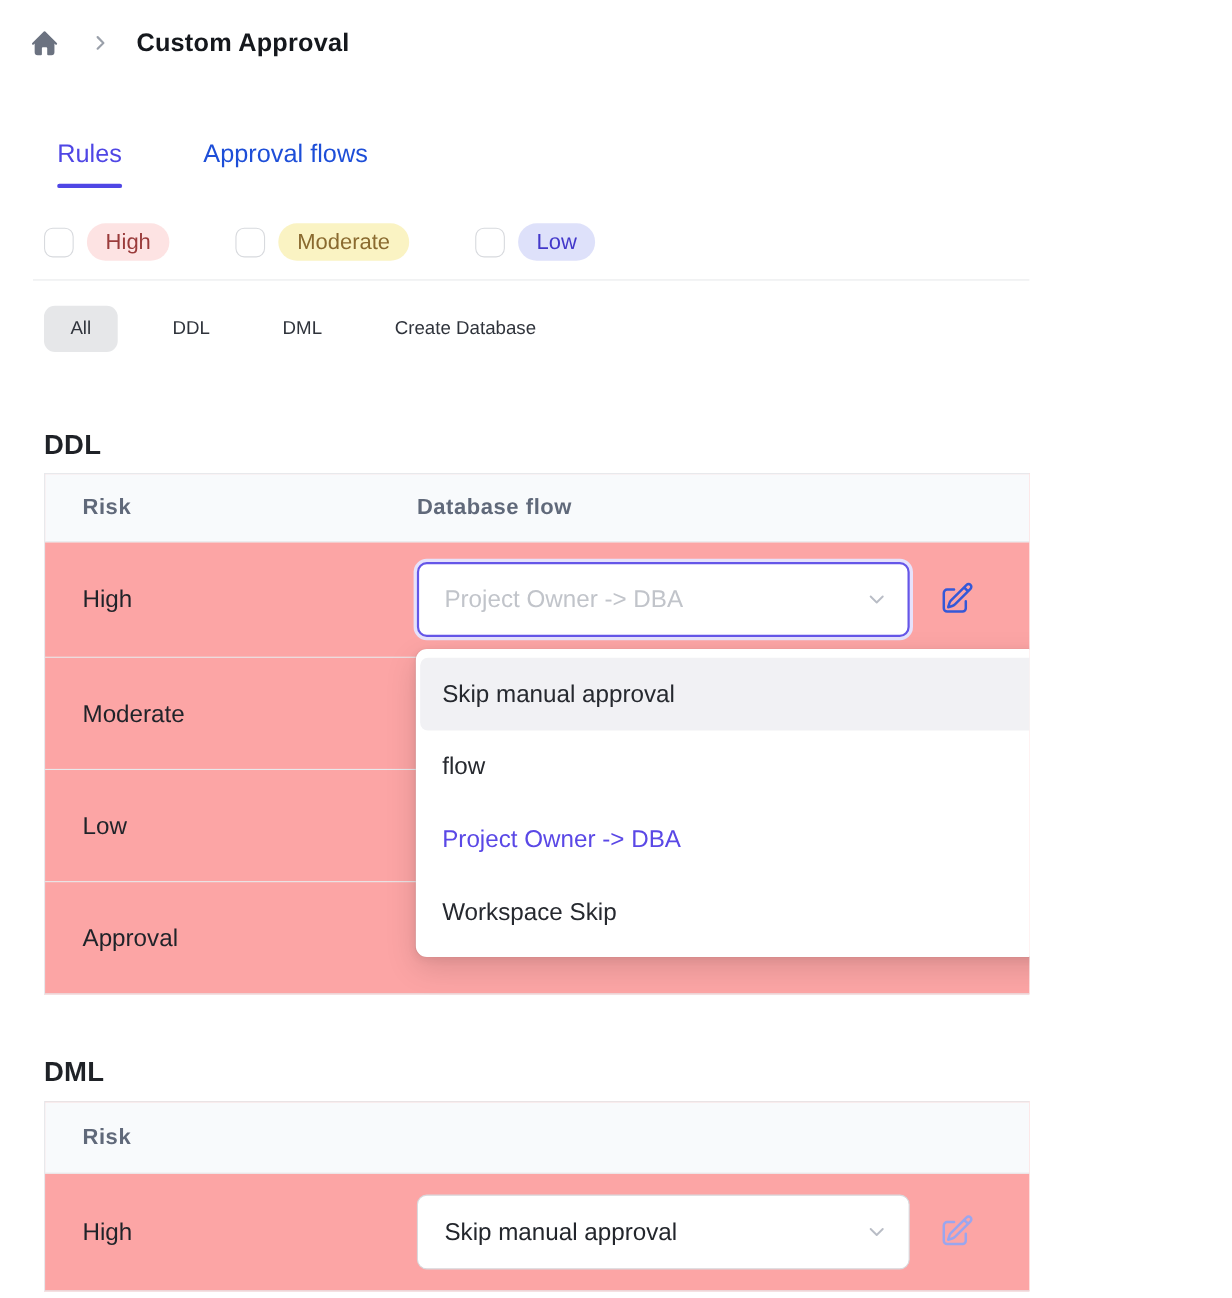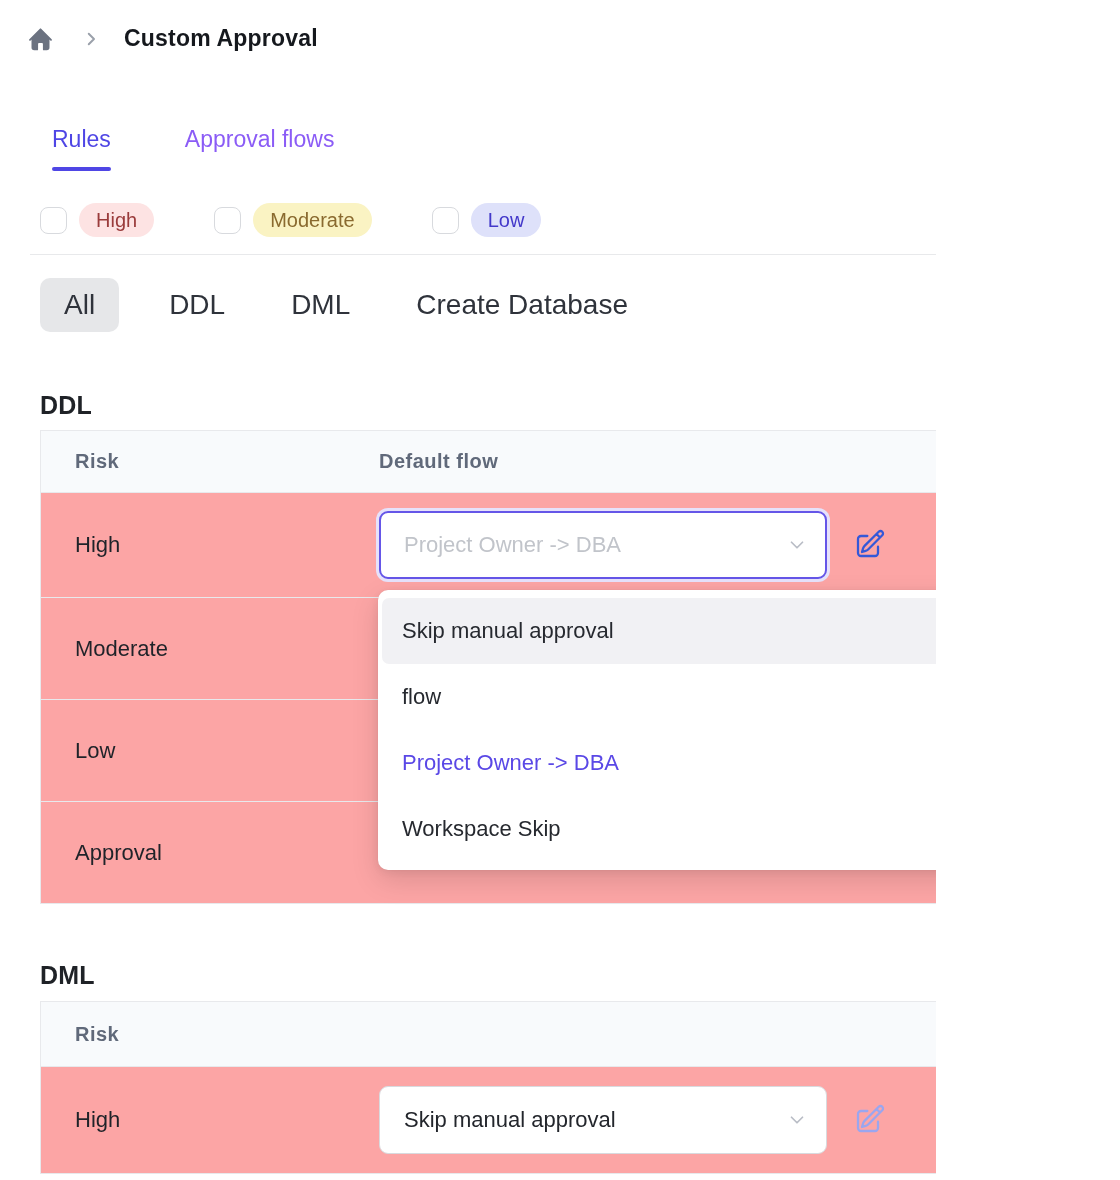--- a/index.html
+++ b/index.html
@@ -7,40 +7,40 @@
   .page{position:relative;width:936px;height:1180px;overflow:hidden;background:#fff;}
 
   
   .breadcrumb{position:absolute;left:26px;top:24px;display:flex;align-items:center;}
   .home-ic{width:29px;height:29px;color:#6b7280;cursor:pointer;}
   .crumb-sep{width:18px;height:18px;margin:0 24px 0 27px;}
   .page-title{font-size:23px;font-weight:600;color:#15181d;letter-spacing:.2px;}
 
   
   .tabs{position:absolute;left:40px;top:126px;display:flex;gap:74px;font-size:23px;margin-left:12px;}
-  .tab{position:relative;color:#8b5cf6;cursor:pointer;}
+  .tab{position:relative;color:#1d4ed8;cursor:pointer;}
   .tab.active{color:var(--tab-active,#4f46e5);}
   .tab.active::after{content:"";position:absolute;left:0;bottom:-18px;height:4px;width:100%;
     background:var(--tab-active,#4f46e5);border-radius:2px;}
 
   
   .risk-filters{position:absolute;left:40px;top:203px;display:flex;align-items:center;}
   .filter-group{display:flex;align-items:center;margin-right:60px;}
   .checkbox{width:27px;height:27px;box-sizing:border-box;border:1.5px solid #d8dade;border-radius:8px;
     background:#fff;margin-right:12px;cursor:pointer;}
   .badge{height:34px;display:flex;align-items:center;padding:0 17px;border-radius:17px;font-size:20px;cursor:pointer;}
   .badge.high{background:var(--badge-high-bg,#fde3e3);color:var(--badge-high-text,#9a3b3b);}
   .badge.moderate{background:var(--badge-moderate-bg,#faf3c3);color:var(--badge-moderate-text,#8a6a2f);}
   .badge.low{background:var(--badge-low-bg,#dee1fa);color:var(--badge-low-text,#4338ca);}
 
   .divider{position:absolute;left:30px;right:0;top:254px;height:1px;background:var(--divider,#e8e9eb);}
 
   
   .category-tabs{position:absolute;left:40px;top:278px;display:flex;align-items:center;gap:34px;
-    font-size:28px;color:#2f333b;}
+    font-size:17px;color:#2f333b;}
   .seg{background:none;border:none;font:inherit;color:inherit;padding:11px 16px;cursor:pointer;}
   .seg.active{background:var(--segment-active-bg,#e6e7e9);border-radius:10px;padding:11px 24px;}
 
   
   .section-title{position:absolute;left:40px;font-size:25px;font-weight:700;color:#1f2227;letter-spacing:.2px;}
   .ddl-title{top:370px;}
   .dml-title{top:940px;}
 
   
   .table{position:absolute;left:40px;right:0;box-sizing:border-box;background:#fca5a5;
@@ -132,21 +132,21 @@
     <button class="seg">DDL</button>
     <button class="seg">DML</button>
     <button class="seg">Create Database</button>
   </div>
 
   <h2 class="section-title ddl-title">DDL</h2>
 
   <div class="table ddl-table">
     <div class="thead">
       <div class="cell-risk">Risk</div>
-      <div>Default flow</div>
+      <div>Database flow</div>
     </div>
 
     <div class="tr first">
       <div class="cell-risk">High</div>
       <div class="cell-flow">
         <div class="select focused">
           <span class="value">Project Owner -&gt; DBA</span>
           <span class="chev">
             <svg viewBox="0 0 24 24" fill="none" stroke="#b9bdc6" stroke-width="1.9" stroke-linecap="round" stroke-linejoin="round" width="22" height="22">
               <polyline points="6 9 12 15 18 9"></polyline>

